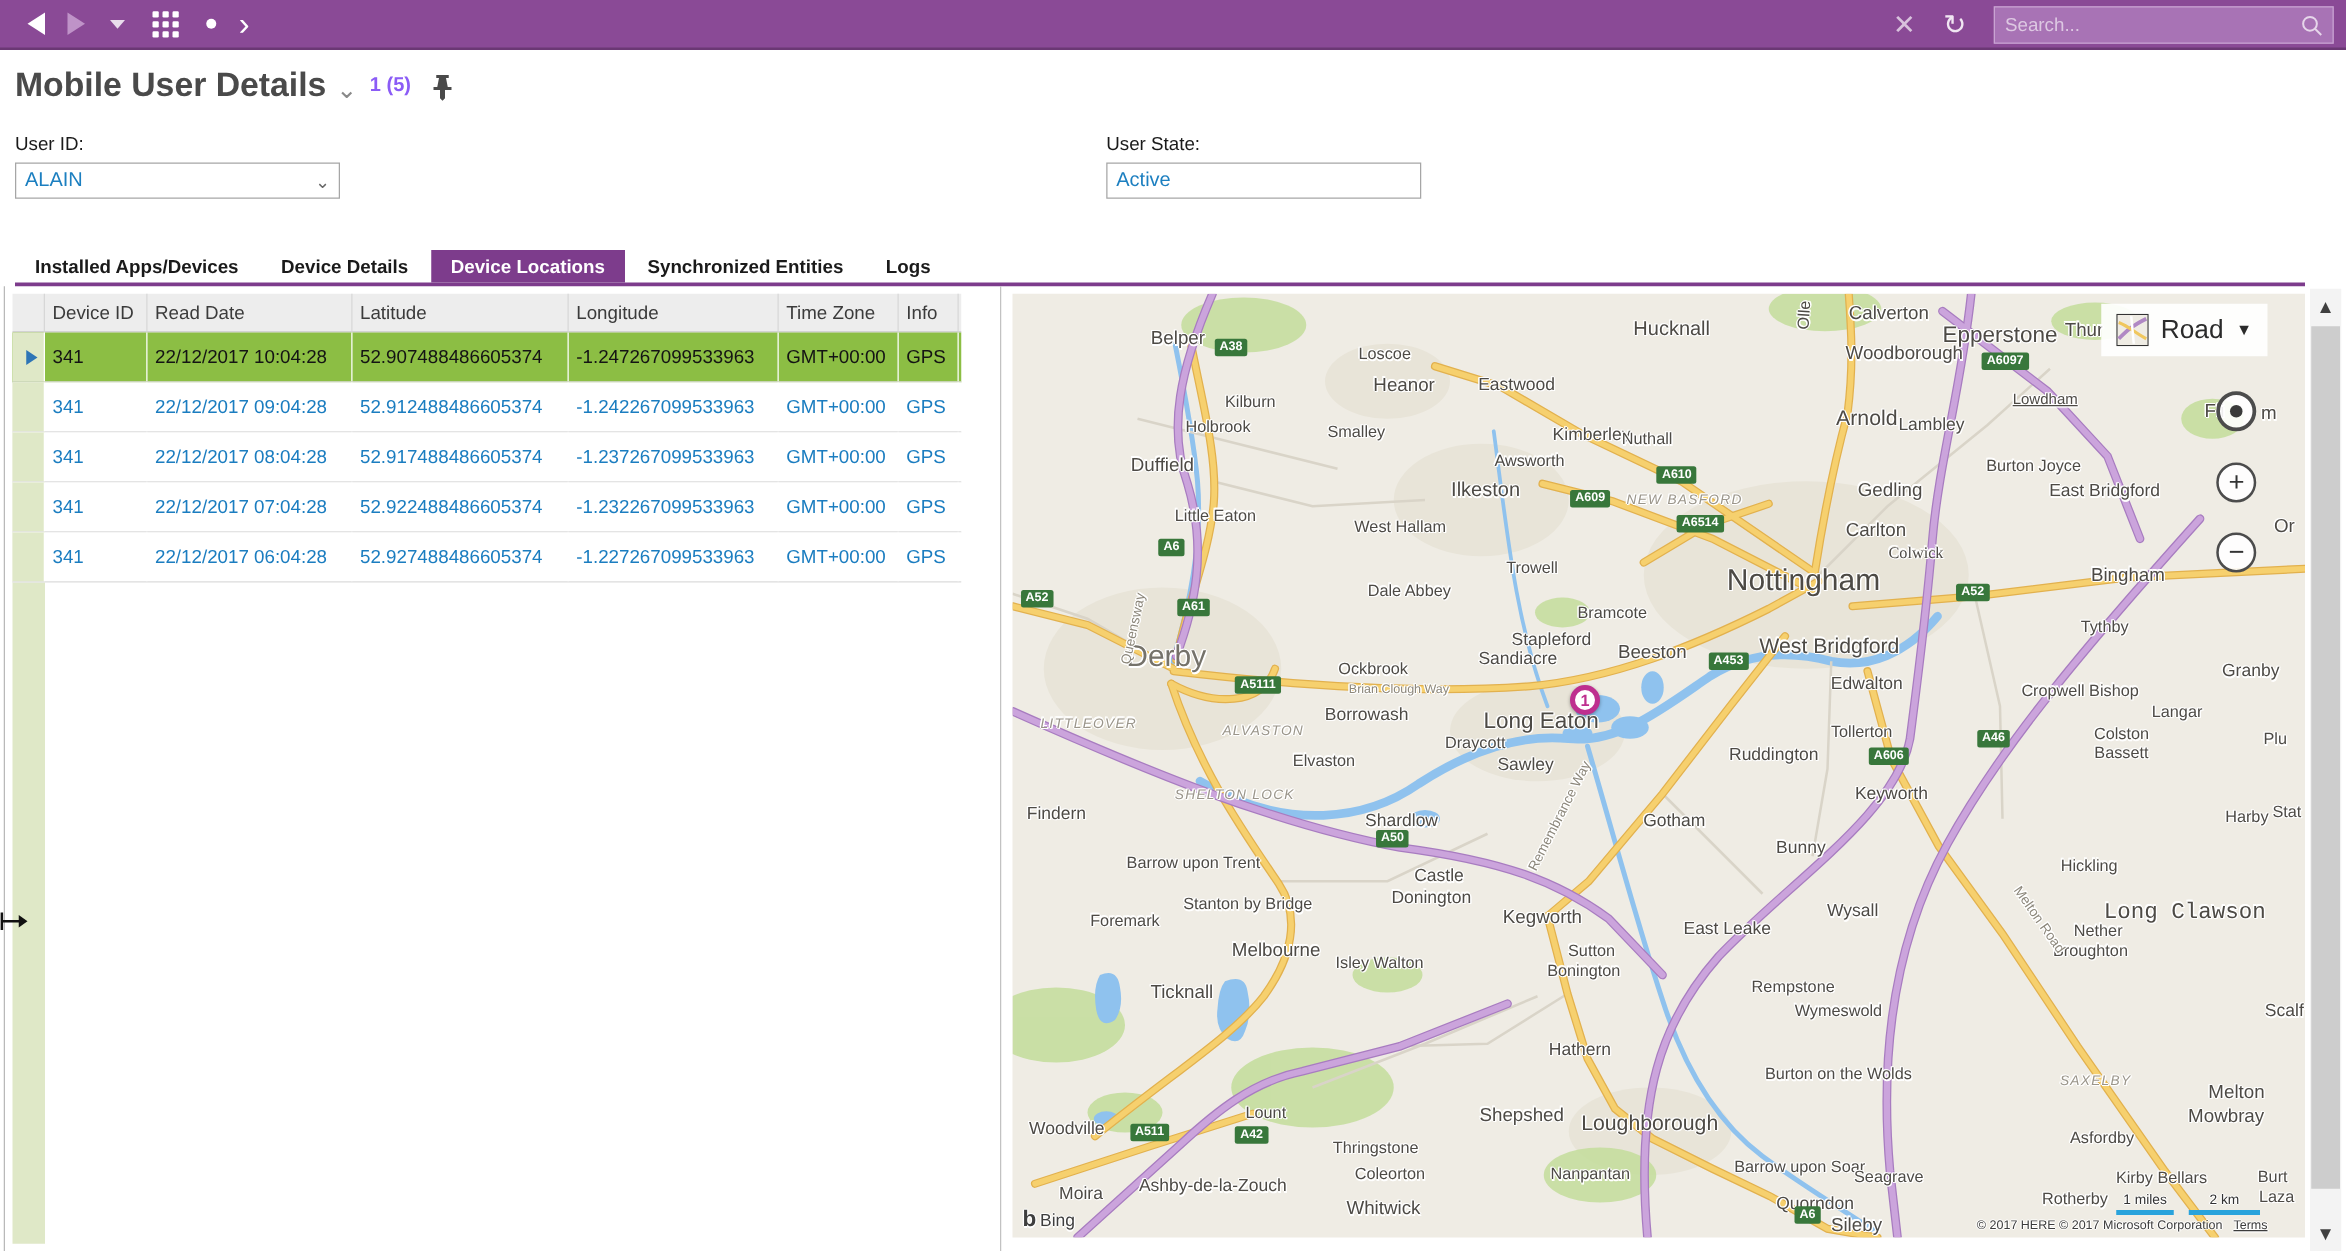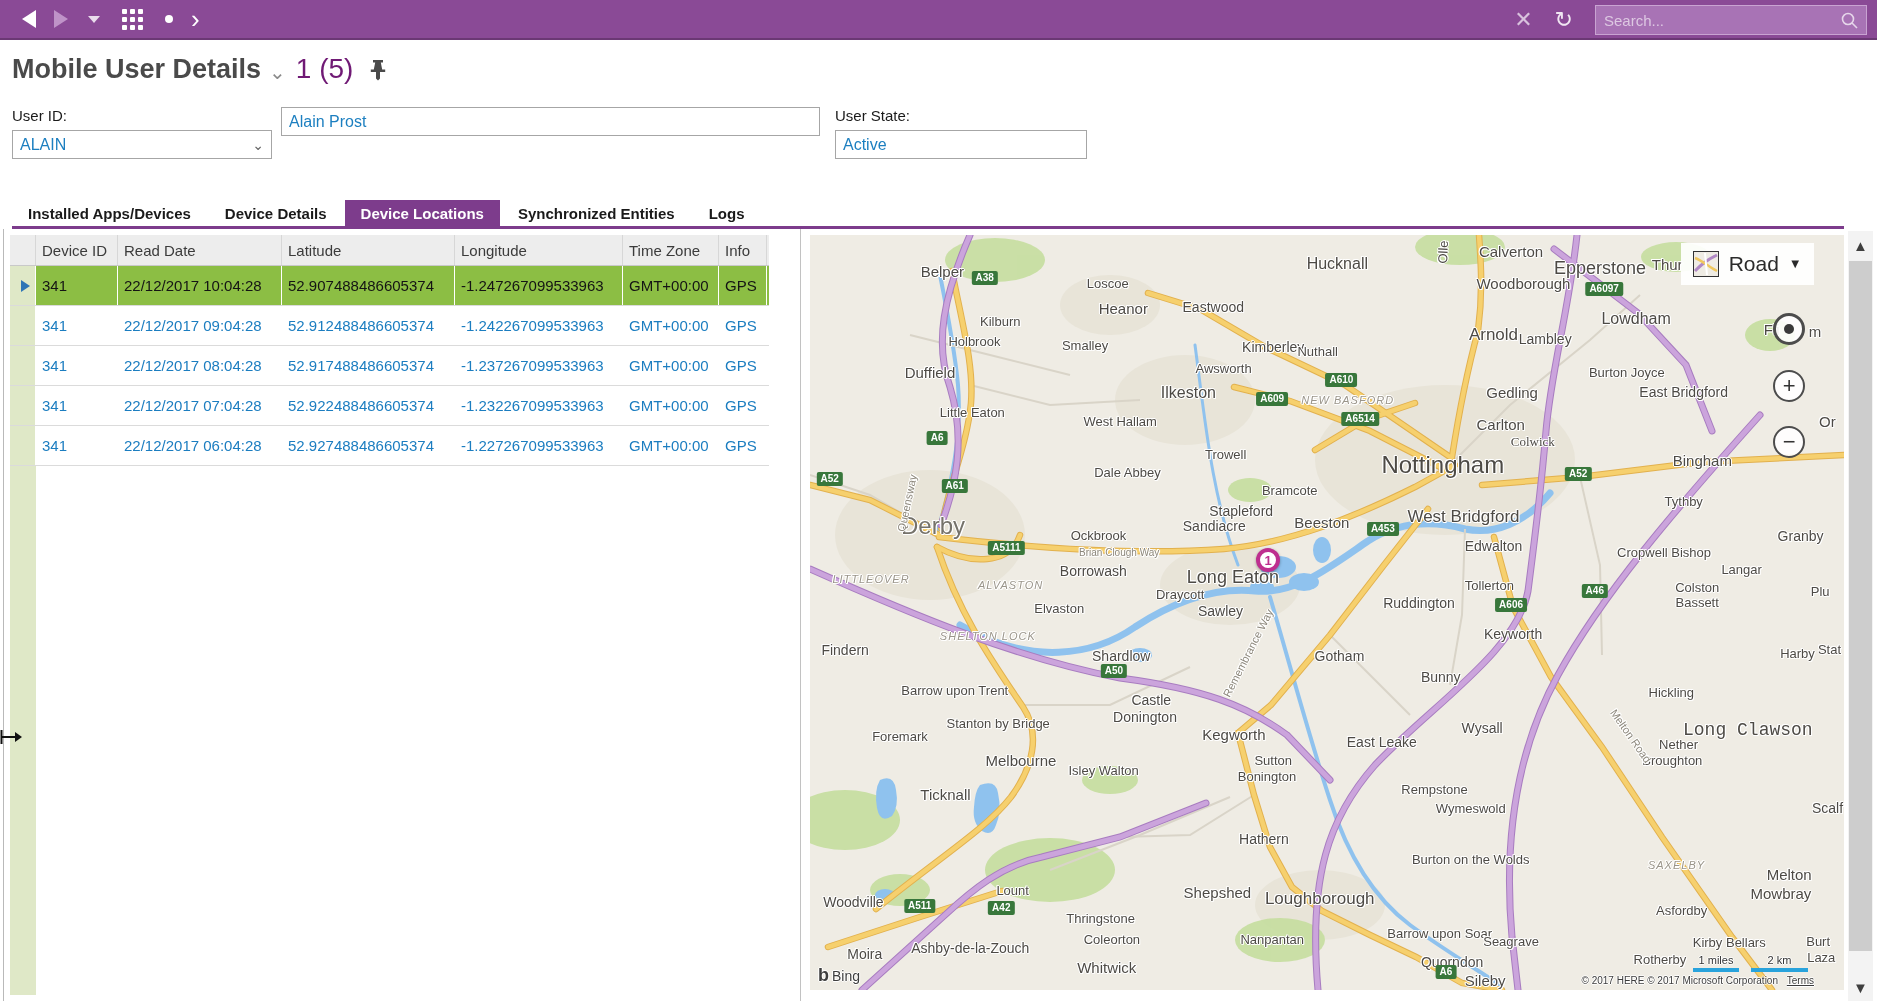--- a/index.html
+++ b/index.html
@@ -27,21 +27,21 @@
   .searchbox { width:272px; height:30px; background:#a873b5; border:1px solid #c9a3d2;
     margin-right:10px; display:flex; align-items:center; padding:0 8px; }
   .searchbox input { flex:1; background:transparent; border:none; outline:none;
     color:#efe2f2; font-size:15px; font-family:inherit; }
   .searchbox input::placeholder { color:#ddc8e2; }
 
   
   .titlebar { position:absolute; left:12px; top:53px; display:flex; align-items:center; }
   .page-title { font-size:27px; font-weight:bold; color:#4a4a4a; }
   .title-chev { font-size:20px; color:#8a8a8a; margin:6px 10px 0 8px; }
-  .rec-count { font-size:28px; font-weight:normal; color:#701a75; }
+  .rec-count { font-size:16px; font-weight:bold; color:#8b5cf6; }
   .pin { margin-left:16px; margin-top:2px; cursor:pointer; }
 
   
   .fgroup { position:absolute; }
   .flabel { font-size:15px; color:#1a1a1a; margin-bottom:6px; }
   .fbox { height:29px; border:1px solid #a6a6a6; background:#fff; display:flex; align-items:center;
     padding:0 7px; font-size:16px; color:#1c7fc0; }
   .fbox .chev { margin-left:auto; color:#666; font-size:14px; }
 
   
@@ -170,25 +170,22 @@
 </div>
 
 <div class="fgroup" style="left:12px; top:107px; width:260px;">
   <div class="flabel">User ID:</div>
   <div class="fbox">
     <span>ALAIN</span>
     <span class="chev">⌄</span>
   </div>
 </div>
 <div class="fgroup" style="left:281px; top:107px; width:539px;">
-  <div class="fbox">
-    <span>Alain Prost</span>
-  </div>
-</div>
-<div class="fgroup" style="left:835px; top:107px; width:252px;">
+</div>
+<div class="fgroup" style="left:885px; top:107px; width:252px;">
   <div class="flabel">User State:</div>
   <div class="fbox">
     <span>Active</span>
   </div>
 </div>
 
 <div class="tabbar" id="tab-bar">
     <div class="tab">Installed Apps/Devices</div>
     <div class="tab">Device Details</div>
     <div class="tab active">Device Locations</div>
@@ -385,21 +382,21 @@
       <span class="maplabel" style="left: 44.8%; top: 14.9%; font-size: 14px;">Kimberley</span>
       <span class="maplabel" style="left: 49.1%; top: 15.4%; font-size: 13px;">Nuthall</span>
       <span class="maplabel" style="left: 40%; top: 17.6%; font-size: 13px;">Awsworth</span>
       <span class="maplabel" style="left: 11.6%; top: 18.2%; font-size: 15px;">Duffield</span>
       <span class="maplabel" style="left: 36.6%; top: 20.9%; font-size: 16px;">Ilkeston</span>
       <span class="maplabel" style="left: 51%; top: 3.8%; font-size: 16px;">Hucknall</span>
       <span class="maplabel" style="left: 67.8%; top: 2.1%; font-size: 15px;">Calverton</span>
       <span class="maplabel" style="left: 69%; top: 6.3%; font-size: 15px;">Woodborough</span>
       <span class="maplabel" style="left: 76.4%; top: 4.4%; font-size: 18px;">Epperstone</span>
       <span class="maplabel" style="left: 82.9%; top: 3.8%; font-size: 15px;">Thur</span>
-      <span class="maplabel" style="left: 79.9%; top: 11.1%; font-size: 16px;">Lowdham</span>
+      <span class="maplabel" style="left: 79.9%; top: 11.1%; font-size: 12px; text-decoration: underline;">Lowdham</span>
       <span class="maplabel" style="left: 66.1%; top: 13.2%; font-size: 17px;">Arnold</span>
       <span class="maplabel" style="left: 71.1%; top: 13.8%; font-size: 14px;">Lambley</span>
       <span class="maplabel" style="left: 79%; top: 18.1%; font-size: 13px;">Burton Joyce</span>
       <span class="maplabel" style="left: 84.5%; top: 20.8%; font-size: 14px;">East Bridgford</span>
       <span class="maplabel" style="left: 67.9%; top: 20.8%; font-size: 15px;">Gedling</span>
       <span class="maplabel" style="left: 66.8%; top: 25%; font-size: 15px;">Carlton</span>
       <span class="maplabel" style="left: 69.9%; top: 27.4%; font-size: 13px; font-family: Liberation Serif, serif;">Colwick</span>
       <span class="maplabel" style="left: 61.2%; top: 30.4%; font-size: 24px;">Nottingham</span>
       <span class="maplabel area" style="left: 52%; top: 21.9%; font-size: 11px;">NEW BASFORD</span>
       <span class="maplabel" style="left: 15.7%; top: 23.5%; font-size: 13px;">Little Eaton</span>

